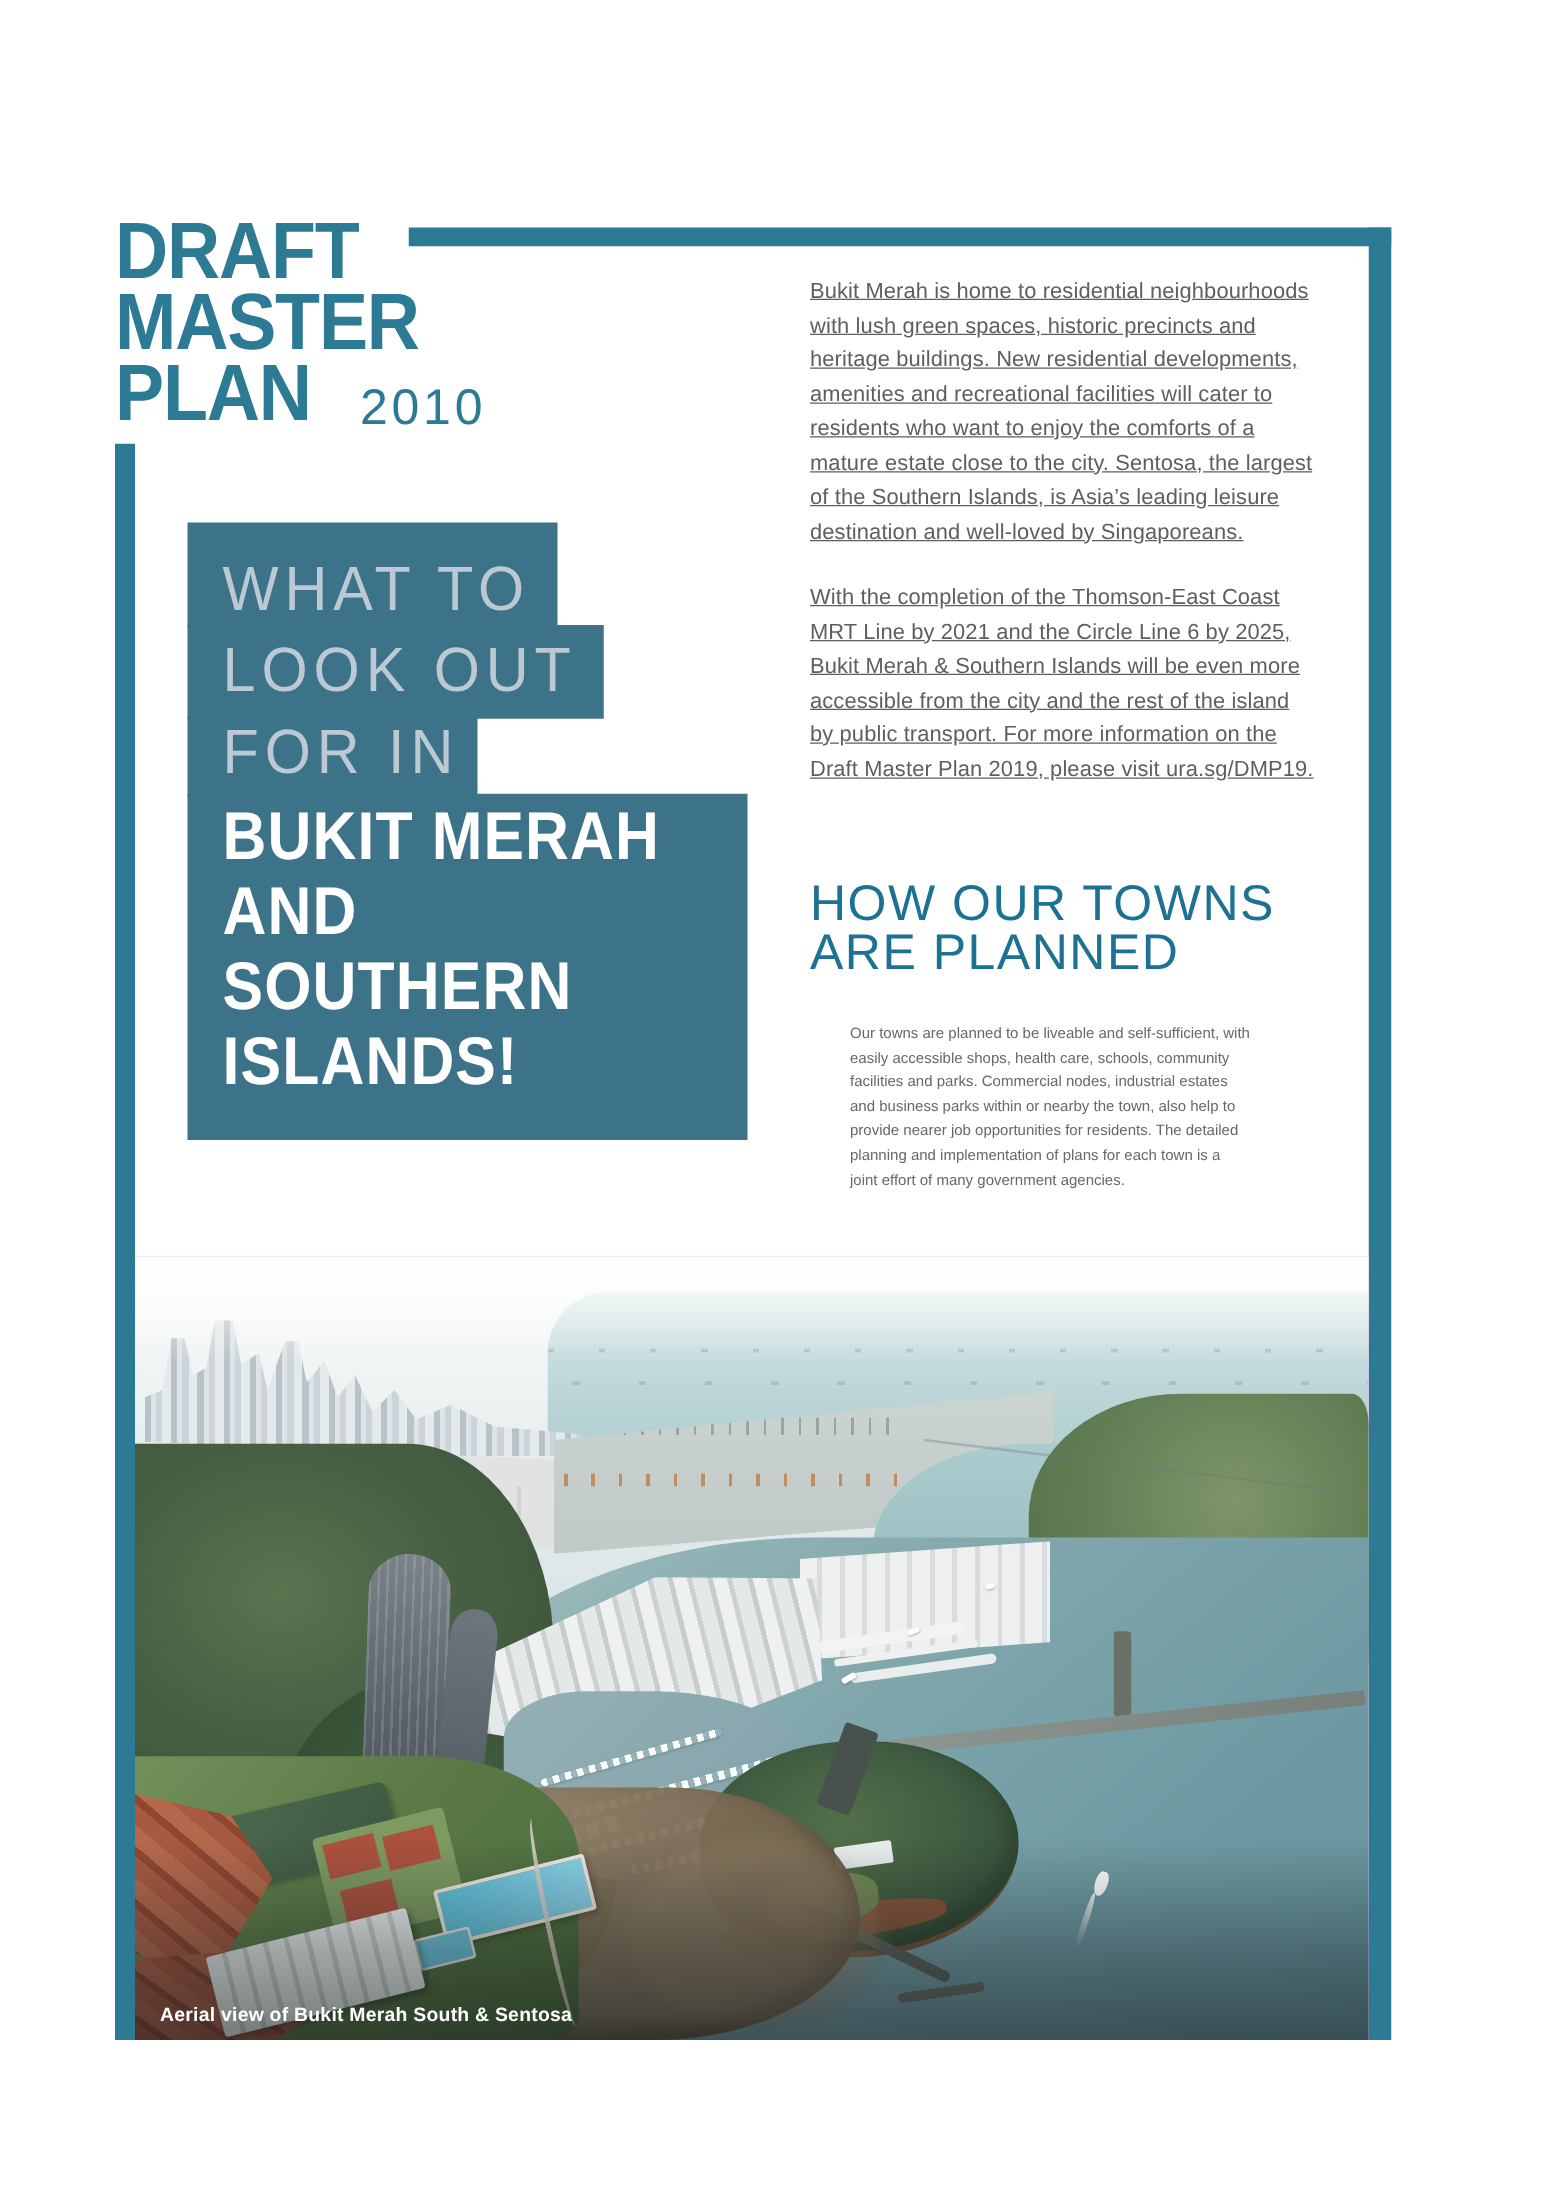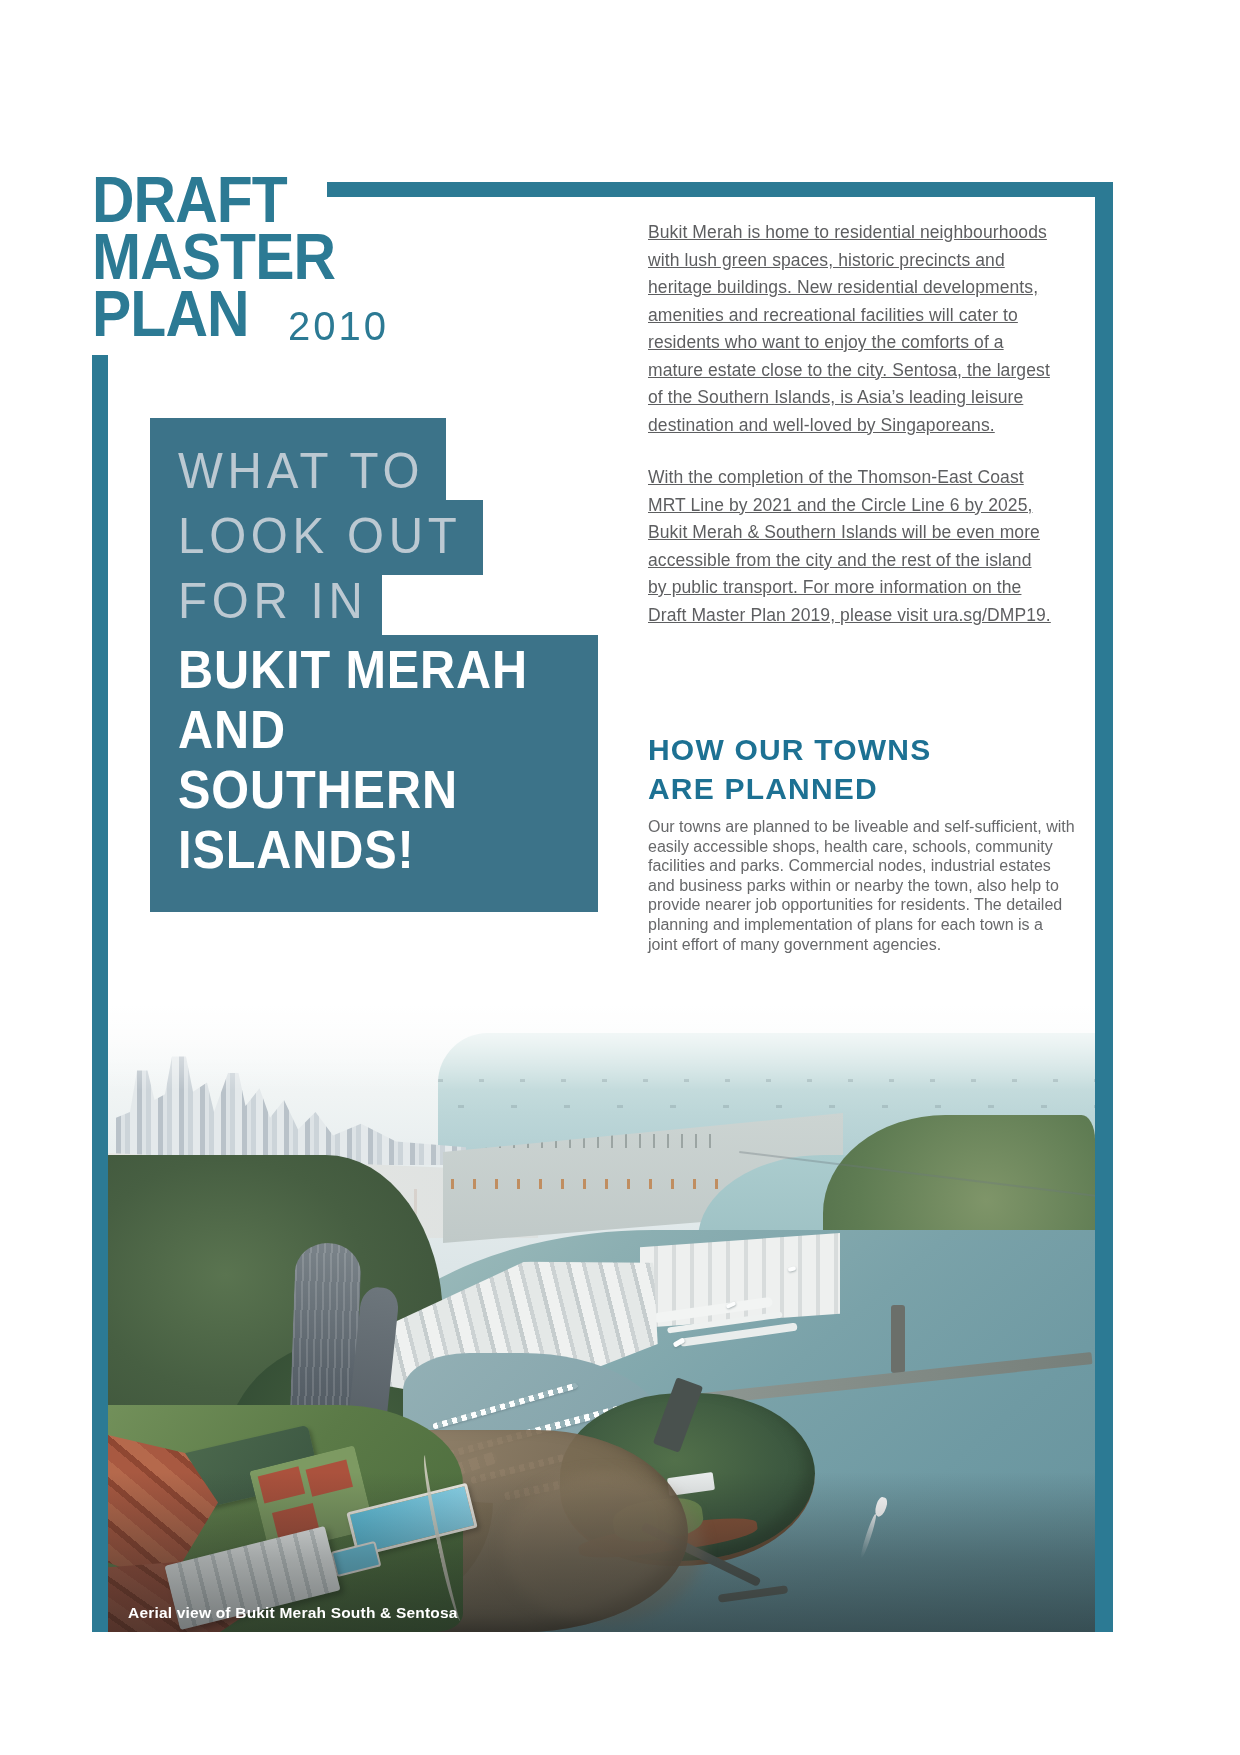--- a/index.html
+++ b/index.html
@@ -32,24 +32,24 @@
               letter-spacing:5px;transform:scaleX(.95);transform-origin:left top;white-space:nowrap;}
   .il1{top:446px;} .il2{top:511px;} .il3{top:576px;}
   .hl-line{position:absolute;left:178px;color:#fff;font-weight:bold;font-size:54px;line-height:1;
            letter-spacing:1px;transform:scaleX(.9);transform-origin:left top;white-space:nowrap;}
   .hl1{top:642px;} .hl2{top:702px;} .hl3{top:762px;} .hl4{top:822px;}
 
   
   .body-para{position:absolute;left:648px;width:480px;margin:0;color:var(--body_text);
              font-size:17.5px;line-height:27.5px;letter-spacing:.1px;white-space:pre-line;text-decoration:underline;}
   .p1{top:219px;} .p2{top:464px;}
-  .sec-heading{position:absolute;left:648px;top:730px;margin:0;color:var(--heading_teal);
-               font-size:30px;line-height:39px;letter-spacing:1.2px;font-weight:bold;white-space:pre-line;}
-  .small-para{position:absolute;left:648px;top:817px;width:470px;margin:0;color:var(--small_text);
-              font-size:16px;line-height:19.6px;white-space:pre-line;}
+  .sec-heading{position:absolute;left:648px;top:704px;margin:0;color:var(--heading_teal);
+               font-size:40px;line-height:39px;letter-spacing:1.2px;font-weight:normal;white-space:pre-line;}
+  .small-para{position:absolute;left:680px;top:817px;width:470px;margin:0;color:var(--small_text);
+              font-size:12px;line-height:19.6px;white-space:pre-line;}
 
   
   .photo{position:absolute;left:108px;top:1005px;width:987px;height:627px;overflow:hidden;background:#d946ef;}
   .photo .abs{position:absolute;}
   .ph-sky{inset:0;background:linear-gradient(180deg,#fbfcfc 0,#f0f4f4 90px,#e7edee 160px,#dde6e8 260px,#d6e0e3 100%);}
   .ph-sea{left:330px;top:28px;width:657px;height:135px;border-radius:50px 0 0 20px;
     background:
       repeating-linear-gradient(90deg, rgba(120,140,145,.35) 0 5px, transparent 5px 41px) 0 46px/100% 3px no-repeat,
       repeating-linear-gradient(90deg, rgba(120,140,145,.3) 0 6px, transparent 6px 53px) 20px 72px/100% 3px no-repeat,
       linear-gradient(180deg,#d6e7e6,#bcd6d8 60%,#b0cdd1);}

